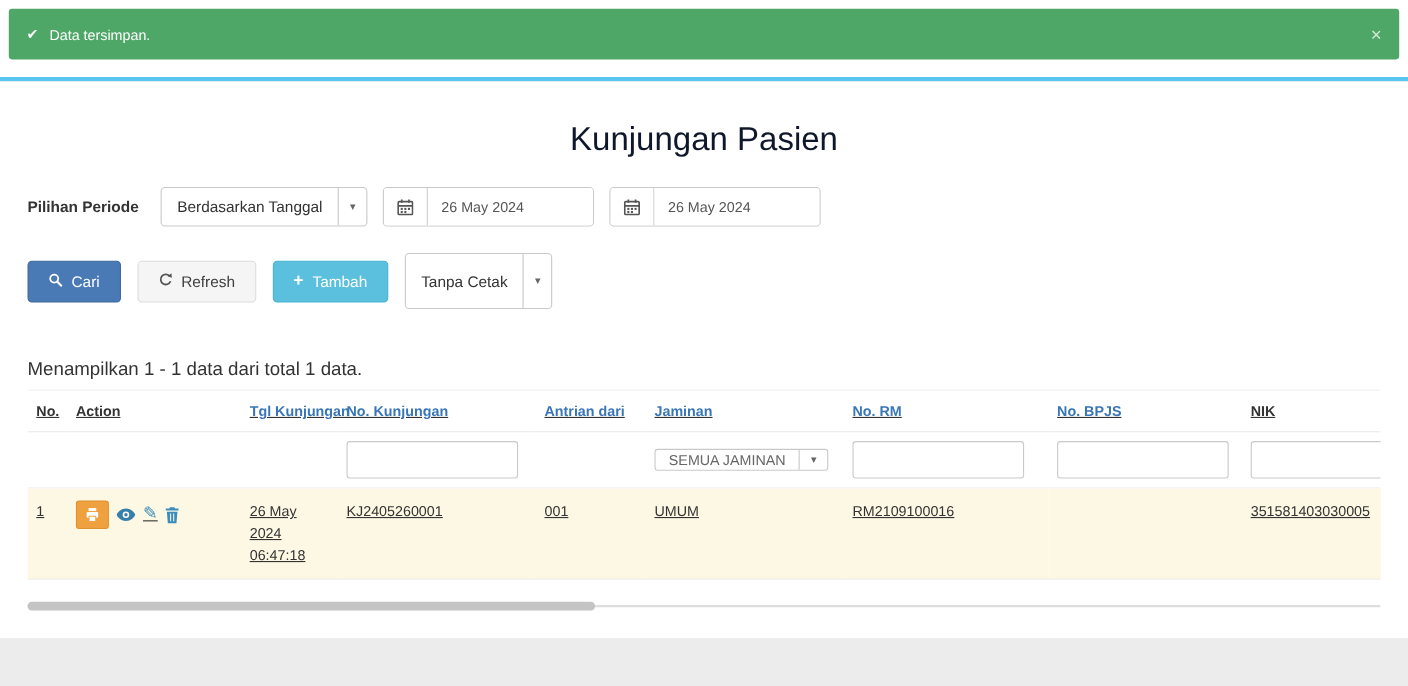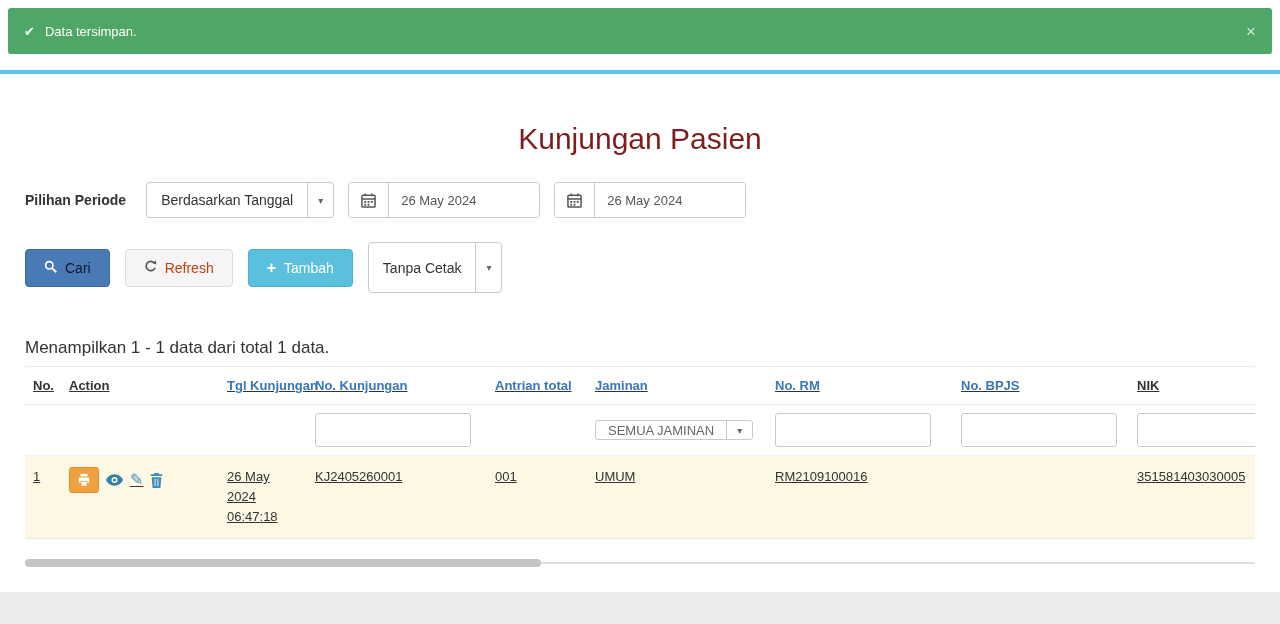--- a/index.html
+++ b/index.html
@@ -17,22 +17,22 @@
     height:46px; display:flex; align-items:center; padding:0 16px;
     font-size:13px;
   }
   .alert-check { font-size:13px; margin-right:10px; }
   .alert-msg { flex:1; }
   .alert-close { font-size:17px; opacity:.75; cursor:pointer; line-height:1; }
   .accent-line { height:4px; background:#58c4f0; }
   
   .panel { background:#fff; padding:0 25px 24px 25px; min-height:459px; }
   .title {
-    margin:0; padding-top:48px; text-align:center;
-    font-size:30px; font-weight:400; color:#7f1d1d;
+    margin:0; padding-top:36px; text-align:center;
+    font-size:30px; font-weight:400; color:#0f172a;
   }
   
   .filter-row { margin-top:26px; display:flex; align-items:center; }
   .label { font-weight:700; font-size:14px; margin-right:20px; }
   .select {
     display:inline-flex; align-items:stretch; background:#fff;
     border:1px solid #c9c9c9; border-radius:4px; height:36px; cursor:pointer;
   }
   .sel-text { padding:0 14px; display:flex; align-items:center; font-size:14px; color:#333; }
   .sel-caret {
@@ -51,22 +51,22 @@
     border:none; outline:none; width:150px; padding:0 12px;
     font-size:13px; color:#555; font-family:inherit;
   }
   
   .btn-row { margin-top:24px; display:flex; align-items:center; gap:15px; }
   .btn {
     height:38px; border-radius:4px; font-size:14px; font-family:inherit;
     display:inline-flex; align-items:center; gap:8px; padding:0 18px;
     cursor:pointer; border:1px solid transparent;
   }
-  .btn-cari    { background:#4a7ab5; border-color:#3f689c; color:#0f172a; }
-  .btn-refresh { background:#f5f5f5; border-color:#dcdcdc; color:#c2410c; }
+  .btn-cari    { background:#4a7ab5; border-color:#3f689c; color:#ffffff; }
+  .btn-refresh { background:#f5f5f5; border-color:#dcdcdc; color:#404040; }
   .btn-tambah  { background:#5bc0de; border-color:#48b2d3; color:#fff; }
   .plus-glyph  { font-weight:700; font-size:16px; line-height:1; }
   .print-select { height:51px; }
   
   .summary { margin-top:45px; font-size:17px; color:#333; }
   
   .table-viewport { margin-top:8px; width:1230px; overflow:hidden;text-decoration:underline; }
   table { border-collapse:collapse; table-layout:fixed; width:1560px; font-size:13px; }
   th {
     text-align:left; padding:11px 8px; font-weight:700; color:#333;
@@ -203,21 +203,21 @@
         <col style="width:186px">
           <col style="width:176px">
           <col style="width:456px">
       </colgroup>
       <thead>
         <tr>
           <th>No.</th>
           <th>Action</th>
           <th class="th-link">Tgl Kunjungan</th>
           <th class="th-link">No. Kunjungan</th>
-          <th class="th-link">Antrian total</th>
+          <th class="th-link">Antrian dari</th>
           <th class="th-link">Jaminan</th>
           <th class="th-link">No. RM</th>
           <th class="th-link">No. BPJS</th>
           <th>NIK</th>
         </tr>
       </thead>
       <tbody>
         <tr class="filter-tr">
           <td></td>
           <td></td>

